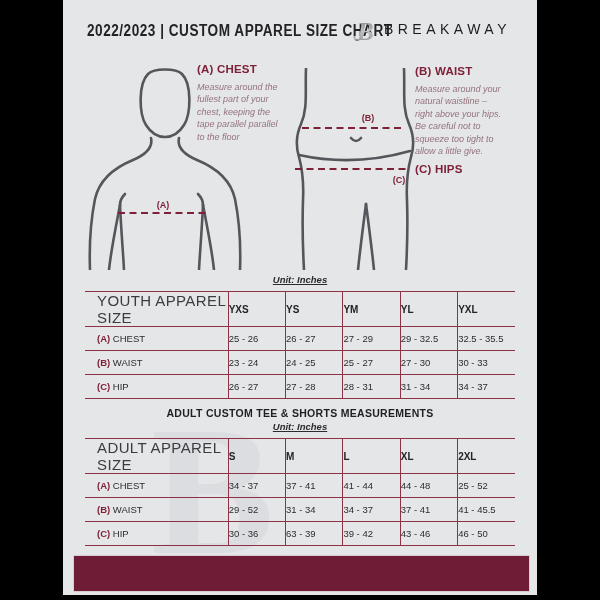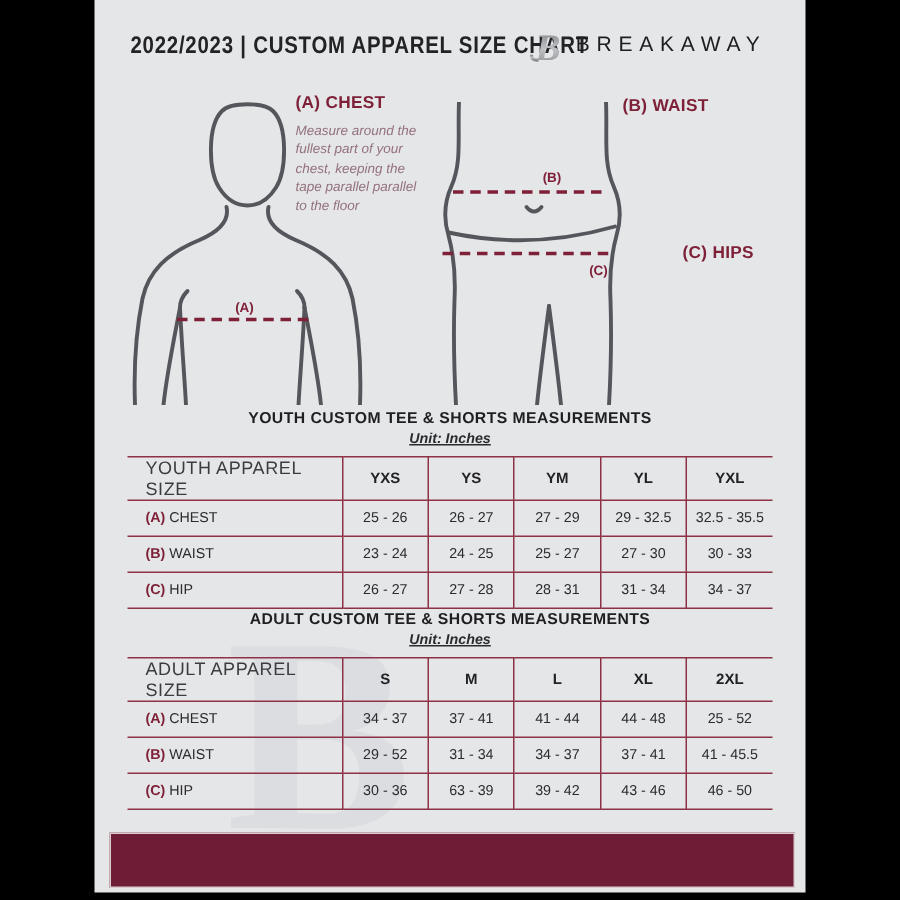--- a/index.html
+++ b/index.html
@@ -21,41 +21,41 @@
     transform:scaleX(.85);transform-origin:left center;
   }
   .brand{position:absolute;top:15px;right:26px;display:flex;align-items:center;gap:7px;z-index:2;}
   .brand-name{font-size:14px;font-weight:normal;letter-spacing:4.5px;color:#1d1d20;}
   
   .instr{position:absolute;z-index:1;}
   .instr .ih{font-size:11.5px;font-weight:bold;color:#7e2138;letter-spacing:.2px;}
   .instr .ip{margin-top:6px;font-size:9px;font-style:italic;color:#94727d;line-height:1.38;white-space:pre-line;}
   .instr-a{left:134px;top:63px;width:116px;}
   .instr-b{left:352px;top:65px;width:114px;}
-  .instr-c{left:352px;top:163px;width:116px;margin-left:40px;}
+  .instr-c{left:352px;top:163px;width:116px;}
   .fig{position:absolute;}
   .fig-torso{left:17px;top:62px;}
   .fig-lower{left:229px;top:68px;}
   
   .tblock{position:absolute;left:22px;width:430px;text-align:center;z-index:1;}
   .youth-block{top:273px;}
   .adult-block{top:407px;}
   .tbl-title{font-size:10.5px;font-weight:bold;color:#1f1f23;letter-spacing:.3px;line-height:13px;}
   .tbl-unit{font-size:9.5px;font-weight:bold;font-style:italic;color:#2b2b2f;line-height:12px;margin-top:1px;text-decoration:underline;}
   .size-table{margin-top:5px;}
   .size-table table{border-collapse:collapse;width:100%;table-layout:fixed;}
   .size-table td{
     border:1.3px solid #8d3146;height:23px;padding:0;
-    font-size:9.5px;color:#2c2c30;text-align:center;background:transparent;
+    font-size:9.5px;color:#2c2c30;text-align:left;background:transparent;
   }
   .size-table tr td:first-child{border-left:none;}
   .size-table tr td:last-child{border-right:none;}
   .size-table tr.hrow td{height:25px;}
   .size-table td.c0{text-align:left;padding-left:12px;}
-  .size-table tr.hrow td.c0{font-size:12px;letter-spacing:.4px;color:#3c3c40;}
+  .size-table tr.hrow td.c0{font-size:15px;letter-spacing:.4px;color:#3c3c40;}
   .size-table tr.hrow td.szc{font-weight:bold;font-size:10px;color:#232327;}
   .size-table td .pfx{color:#7e2138;font-weight:bold;}
   
   .footer-bar{
     position:absolute;left:10px;top:555px;width:457px;height:37px;
     background:#6f1d37;border:1.5px solid #d9cdd2;box-sizing:border-box;z-index:3;
   }
   .watermark{
     position:absolute;left:88px;top:398px;z-index:0;
     font-family:"Liberation Serif", serif;font-weight:bold;
@@ -120,27 +120,32 @@
   <div class="instr instr-a">
     <div class="ih">(A) CHEST</div>
     <div class="ip">Measure around the
 fullest part of your
 chest, keeping the
 tape parallel parallel
 to the floor</div>
   </div>
   <div class="instr instr-b">
     <div class="ih">(B) WAIST</div>
+    <div class="ip">Measure around your
+natural waistline –
+right above your hips.
+Be careful not to
+squeeze too tight to
+allow a little give.</div>
   </div>
   <div class="instr instr-c">
     <div class="ih">(C) HIPS</div>
   </div>
 
   <div class="tblock youth-block">
-    <div class="tbl-title">YOUTH CUSTOM TEE &amp; SHORTS MEASUREMENTS</div>
     <div class="tbl-unit">Unit: Inches</div>
     <div class="size-table">
         <table>
           <colgroup>
             <col style="width: 33.3%;">
             <col style="width: 13.34%;">
             <col style="width: 13.34%;">
             <col style="width: 13.34%;">
             <col style="width: 13.34%;">
             <col style="width: 13.34%;">

